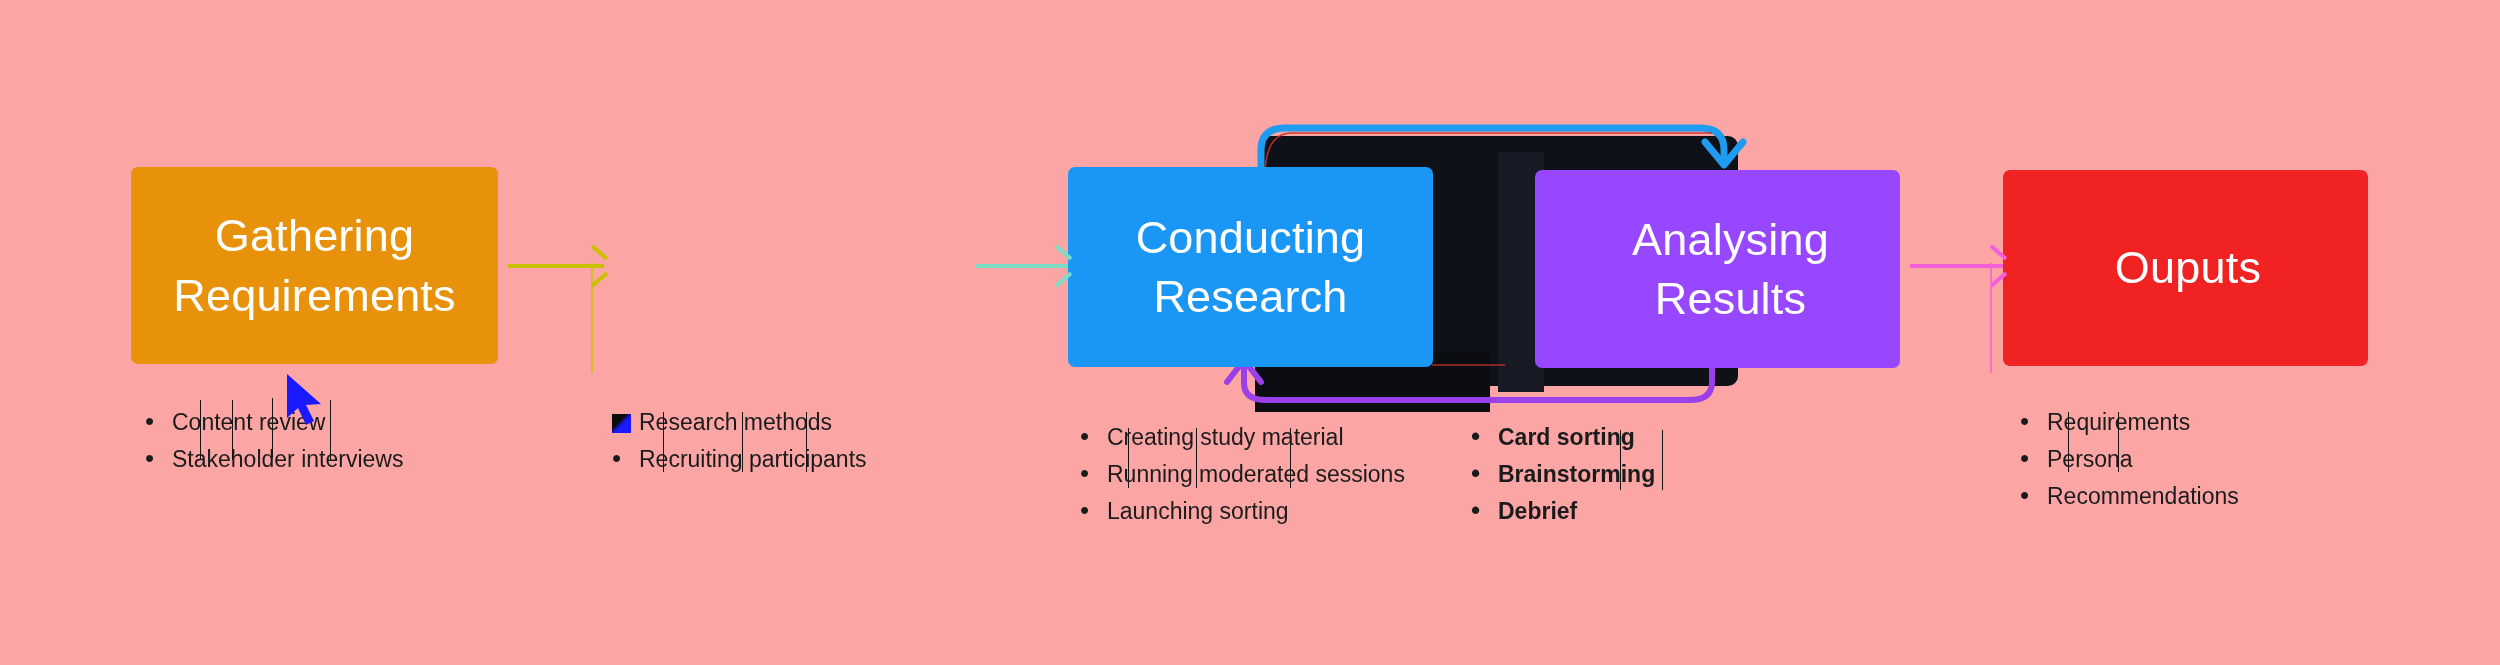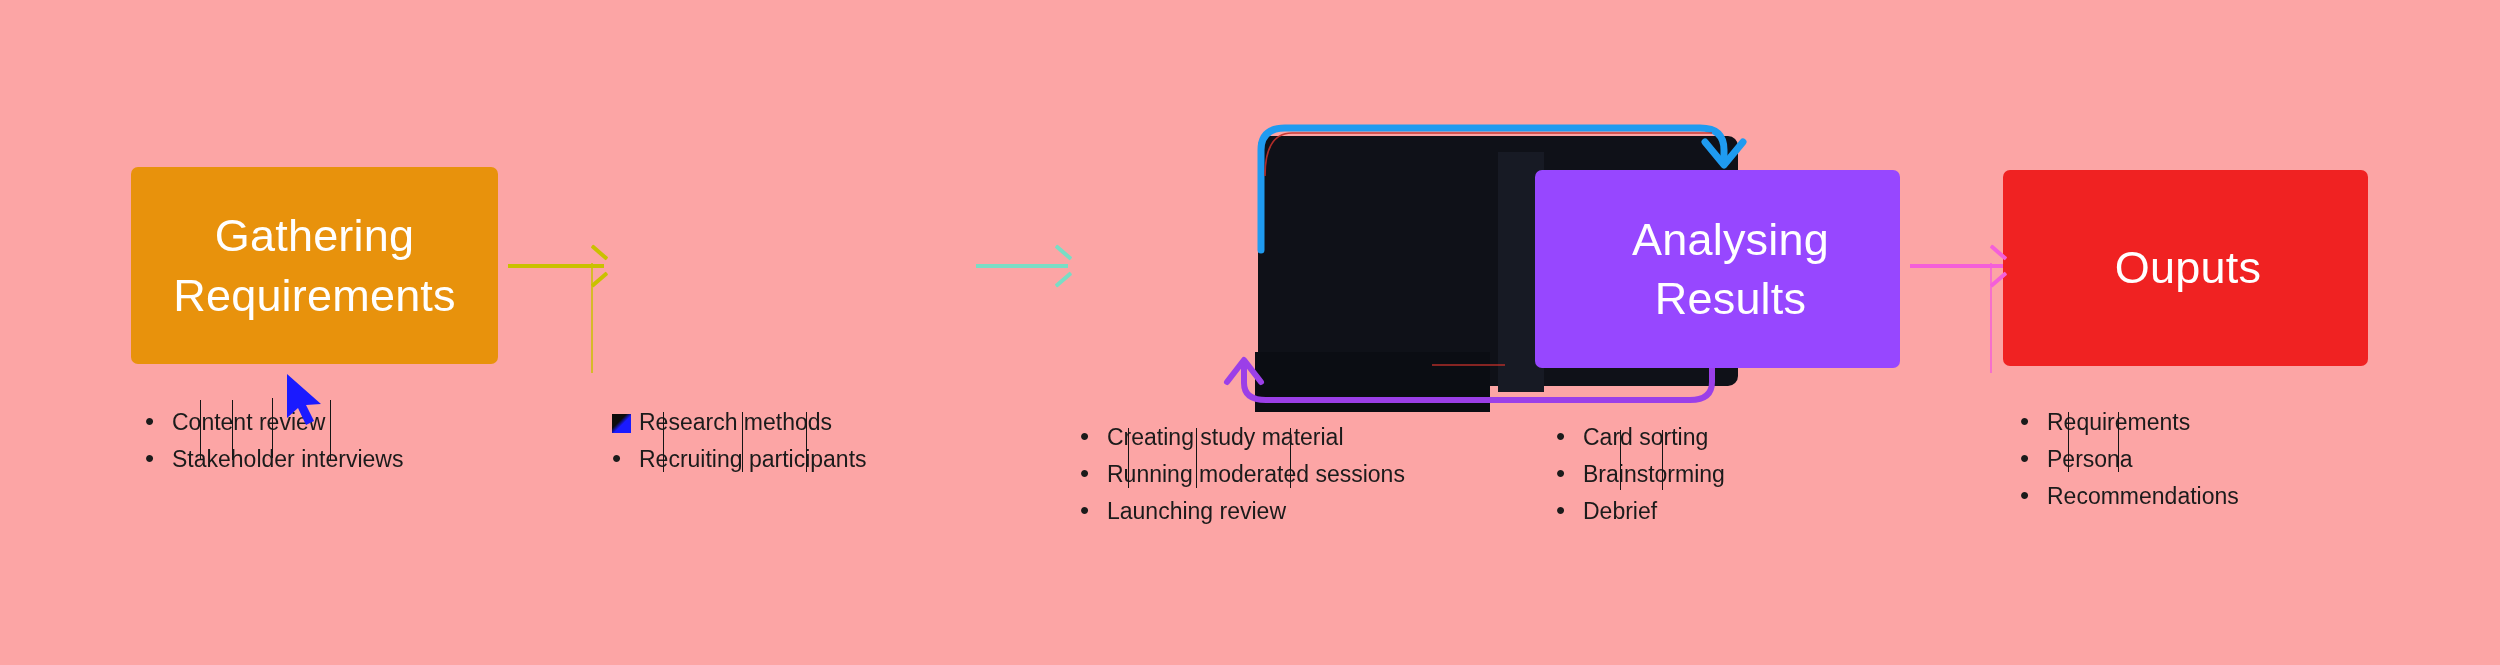--- a/index.html
+++ b/index.html
@@ -84,21 +84,21 @@
   }
   .bullets li { position:relative; padding-left:27px; white-space:nowrap; }
   .bullets li::before {
     content:"\2022";
     position:absolute; left:0; top:-1px;
     font-size:26px; line-height:37px; color:#1b1b1b;
   }
   .l1 { left:145px;  top:404px; }
   .l2 { left:612px;  top:404px; }
   .l3 { left:1080px; top:419px; }
-  .l4 { left:1556px; top:419px; }
+  .l4 { left:1471px; top:419px;font-weight:bold; }
   .l5 { left:2020px; top:404px; }
 
   
   .scan {
     position:absolute;
     width:1px; height:60px;
     background:#141414;
     pointer-events:none;
   }
   
@@ -131,20 +131,21 @@
 
     <g>
       <path d="M1712,368 L1712,382 Q1712,400 1690,400 L1266,400 Q1244,400 1244,383 L1244,362" fill="none" stroke="#9B3FE8" stroke-width="6" stroke-linecap="round"></path>
       <path d="M1227,382 L1244,360 L1261,382" fill="none" stroke="#9B3FE8" stroke-width="6" stroke-linecap="round" stroke-linejoin="round"></path>
 
       <path d="M1432,365 L1505,365" fill="none" stroke="#C2302A" stroke-width="1.6" opacity="0.9"></path>
     </g>
   </svg>
 
   <div class="flow-box box1">Gathering Requirements</div>
+  <div class="flow-box box3">Conducting Research</div>
   <div class="flow-box box4">Analysing Results</div>
   <div class="flow-box box5">Ouputs</div>
 
   <div class="conn conn1">
     <span class="shaft"></span>
     <span class="head"></span>
   </div>
   <div class="conn conn2">
     <span class="shaft"></span>
     <span class="head"></span>
@@ -160,21 +161,21 @@
     <li>Content review</li>
     <li>Stakeholder interviews</li>
   </ul>
   <ul class="bullets l2">
     <li>Research methods</li>
     <li>Recruiting participants</li>
   </ul>
   <ul class="bullets l3">
     <li>Creating study material</li>
     <li>Running moderated sessions</li>
-    <li>Launching review</li>
+    <li>Launching sorting</li>
   </ul>
   <ul class="bullets l4">
     <li>Card sorting</li>
     <li>Brainstorming</li>
     <li>Debrief</li>
   </ul>
   <ul class="bullets l5">
     <li>Requirements</li>
     <li>Persona</li>
     <li>Recommendations</li>

